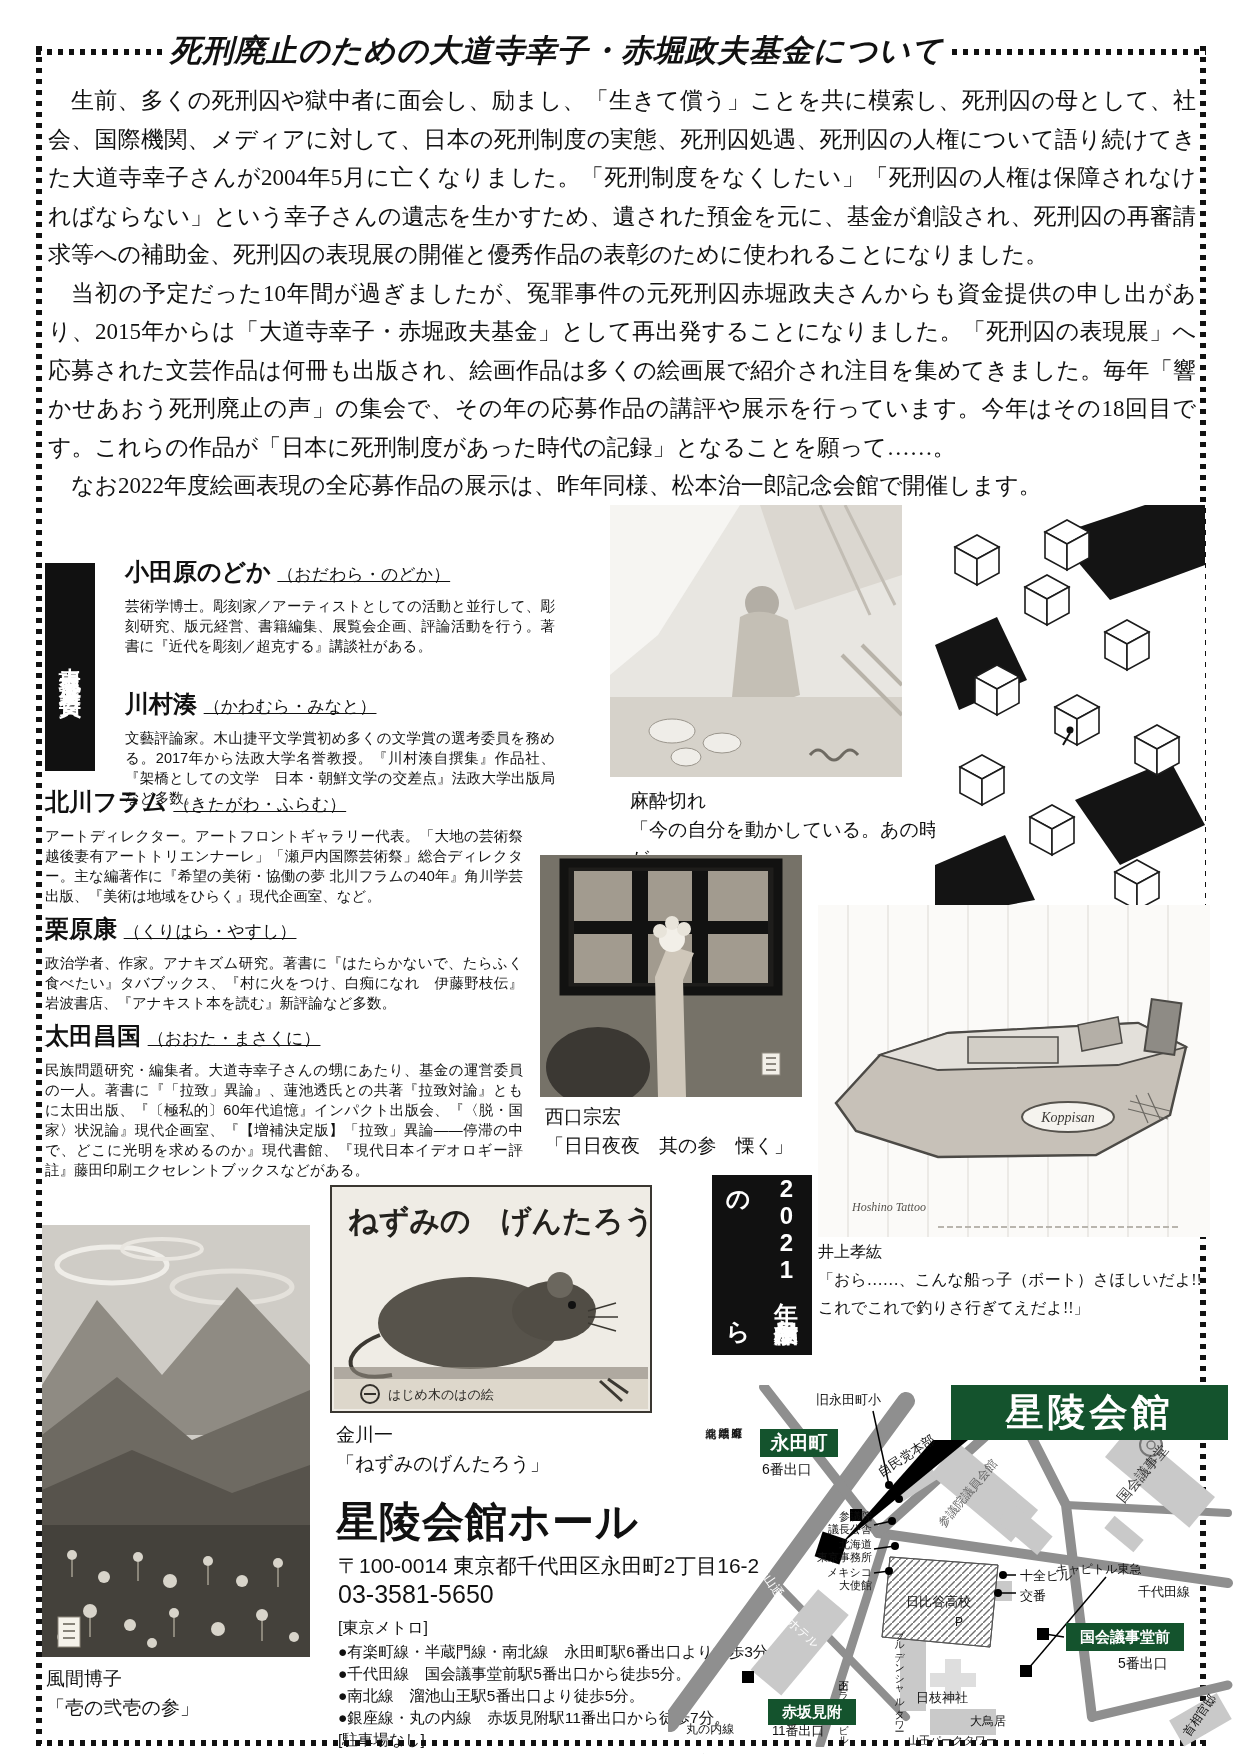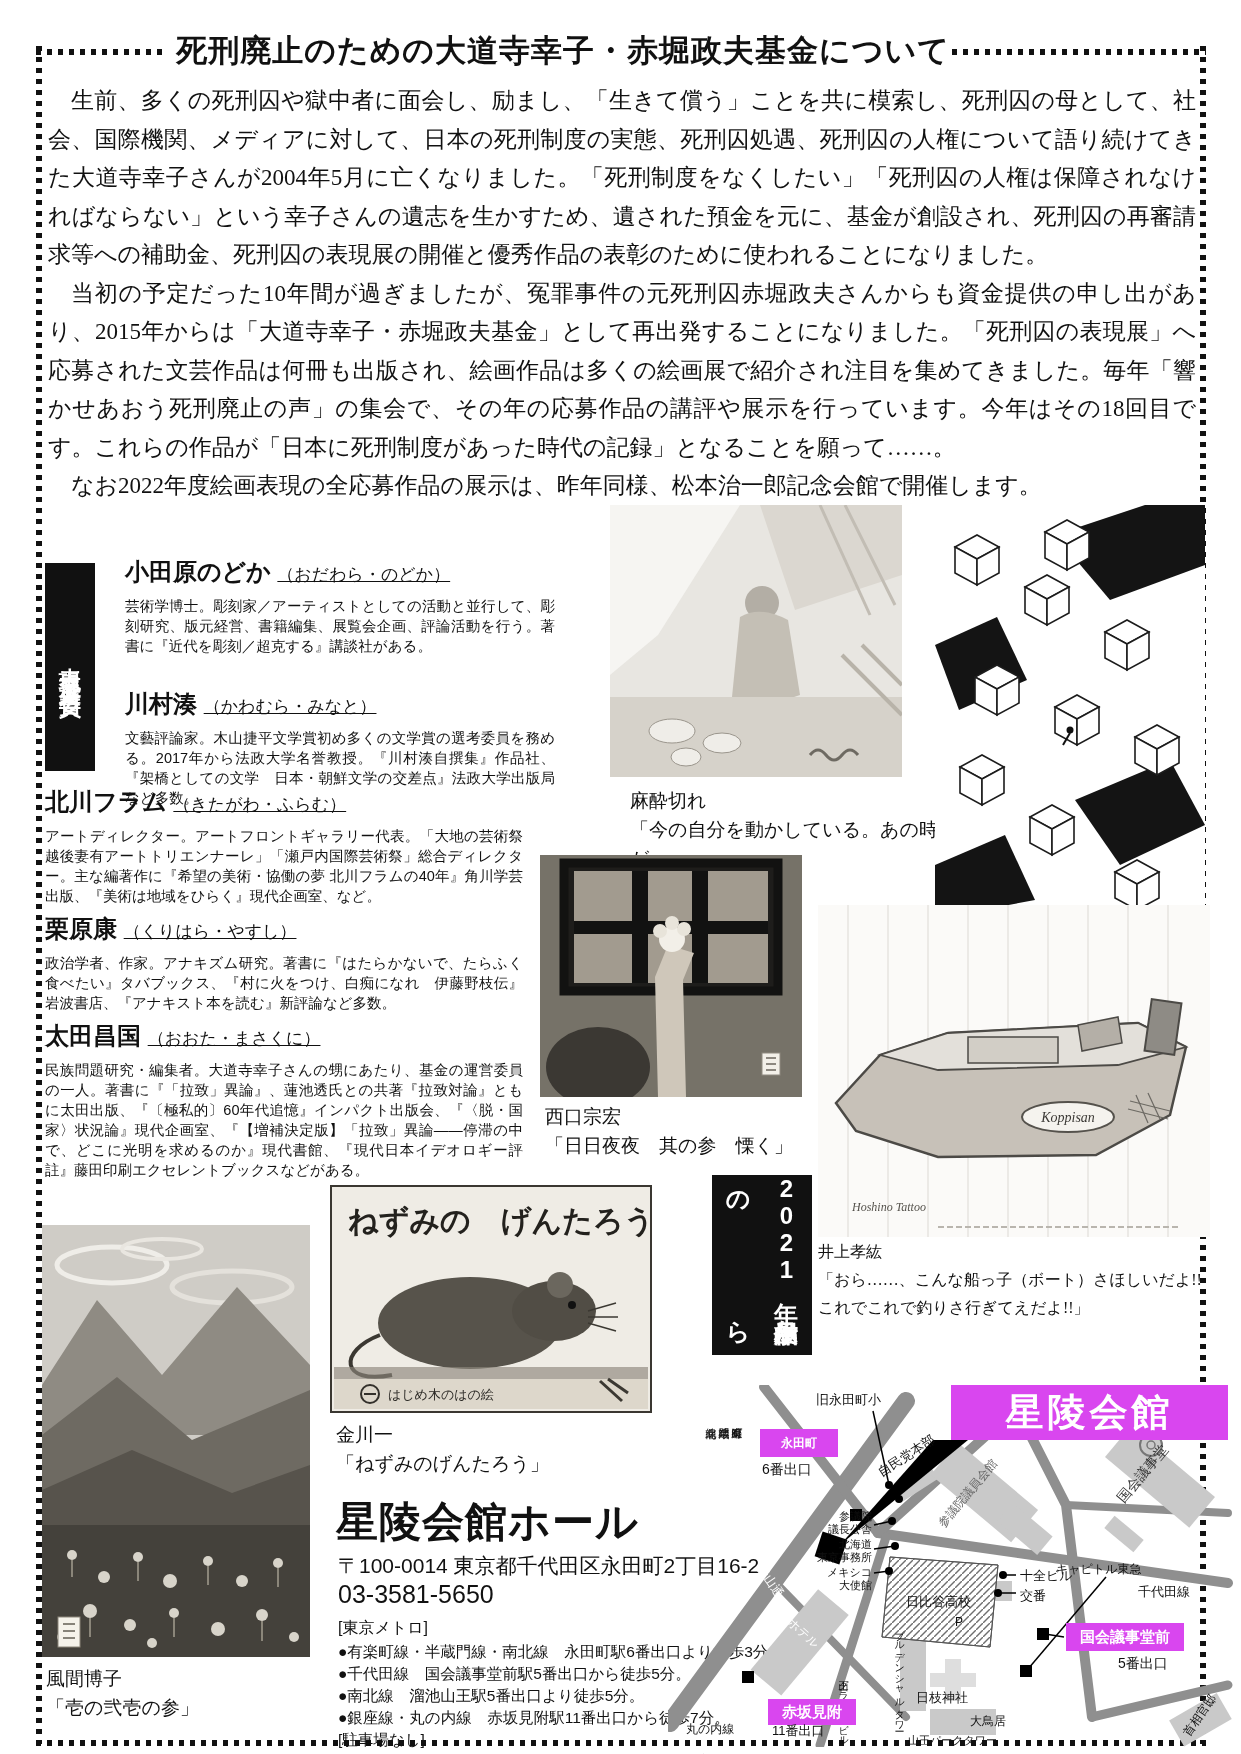--- a/index.html
+++ b/index.html
@@ -3,40 +3,40 @@
 <meta charset="utf-8">
 <style>
   html,body{margin:0;padding:0;background:#fff;}
   .page{position:relative;width:1241px;height:1754px;background:#fff;overflow:hidden;
         font-family:"Liberation Serif","DejaVu Serif",serif;color:#111;}
   .abs{position:absolute;}
   
   .dots-h{height:6px;background-image:repeating-linear-gradient(to right,#111 0 5px,transparent 5px 11px);}
   .dots-v{width:6px;background-image:repeating-linear-gradient(to bottom,#111 0 5px,transparent 5px 11px);}
   
-  .doc-title{font-size:31px;font-weight:bold;text-align:right;letter-spacing:1px;white-space:nowrap;}
+  .doc-title{font-size:31px;font-weight:bold;text-align:left;letter-spacing:1px;white-space:nowrap;font-style:italic;}
   
   .intro p{margin:0;font-size:23px;line-height:38.5px;text-align:justify;text-indent:23px;}
   
   .v-banner{background:#111;color:#fff;writing-mode:vertical-rl;text-orientation:upright;
             font-family:"Liberation Sans","DejaVu Sans",sans-serif;font-weight:bold;
             display:flex;align-items:center;justify-content:center;}
   .member-name{font-family:"Liberation Sans","DejaVu Sans",sans-serif;font-weight:bold;font-size:24px;white-space:nowrap;}
   .member-kana{font-family:"Liberation Serif","DejaVu Serif",serif;font-weight:normal;font-size:17px;text-decoration:underline;}
   .member-bio{font-family:"Liberation Sans","DejaVu Sans",sans-serif;font-size:14.5px;line-height:20px;text-align:justify;}
   
   .cap{font-size:19px;line-height:29px;}
   .cap.small{font-size:16px;line-height:28px;}
   .art{overflow:hidden;}
   
   .venue-title{font-family:"Liberation Sans","DejaVu Sans",sans-serif;font-weight:bold;font-size:42px;letter-spacing:1px;white-space:nowrap;}
   .venue-line{font-family:"Liberation Sans","DejaVu Sans",sans-serif;white-space:nowrap;}
   
   .map-label{position:absolute;font-family:"Liberation Sans","DejaVu Sans",sans-serif;color:#111;white-space:nowrap;}
-  .map-box{position:absolute;background:#d946ef;color:#fff;font-family:"Liberation Sans","DejaVu Sans",sans-serif;
+  .map-box{position:absolute;background:#14532d;color:#fff;font-family:"Liberation Sans","DejaVu Sans",sans-serif;
            font-weight:bold;display:flex;align-items:center;justify-content:center;white-space:nowrap;}
   .vtext{writing-mode:vertical-rl;text-orientation:upright;}
 </style>
 </head>
 <body>
 
 <div class="page">
 
   <div class="abs dots-v" style="left:36px;top:46px;height:1698px;"></div>
   <div class="abs dots-v" style="left:1200px;top:46px;height:1698px;"></div>
@@ -408,21 +408,21 @@
         <line x1="438" y1="192" x2="360" y2="284"></line>
         <line x1="396" y1="252" x2="377" y2="249"></line>
       </g>
     </svg>
 
     <div class="map-label vtext" style="left:36px;top:34px;height:92px;font-size:11px;line-height:13px;">
       <div>有楽町線</div>
       <div>半蔵門線</div>
       <div>南北線</div>
     </div>
-    <div class="map-box" style="left:92px;top:44px;width:78px;height:28px;font-size:12px;">永田町</div>
+    <div class="map-box" style="left:92px;top:44px;width:78px;height:28px;font-size:19px;">永田町</div>
     <div class="map-label" style="left:94px;top:76px;font-size:14px;">6番出口</div>
     <div class="map-label" style="left:148px;top:6px;font-size:13px;">旧永田町小</div>
     <div class="map-label" style="left:206px;top:62px;font-size:13px;transform:rotate(-33deg);">自民党本部</div>
     <div class="map-box" style="left:283px;top:0;width:277px;height:55px;font-size:38px;letter-spacing:4px;">星陵会館</div>
     <div class="map-label" style="left:118px;top:124px;width:86px;font-size:11px;text-align:right;">参議院</div>
     <div class="map-label" style="left:118px;top:137px;width:86px;font-size:11px;text-align:right;">議長公舎</div>
     <div class="map-label" style="left:118px;top:152px;width:86px;font-size:11px;text-align:right;">北海道</div>
     <div class="map-label" style="left:118px;top:165px;width:86px;font-size:11px;text-align:right;">東京事務所</div>
     <div class="map-label" style="left:118px;top:180px;width:86px;font-size:11px;text-align:right;font-family:Liberation Serif, serif;">メキシコ</div>
     <div class="map-label" style="left:118px;top:193px;width:86px;font-size:11px;text-align:right;">大使館</div>

